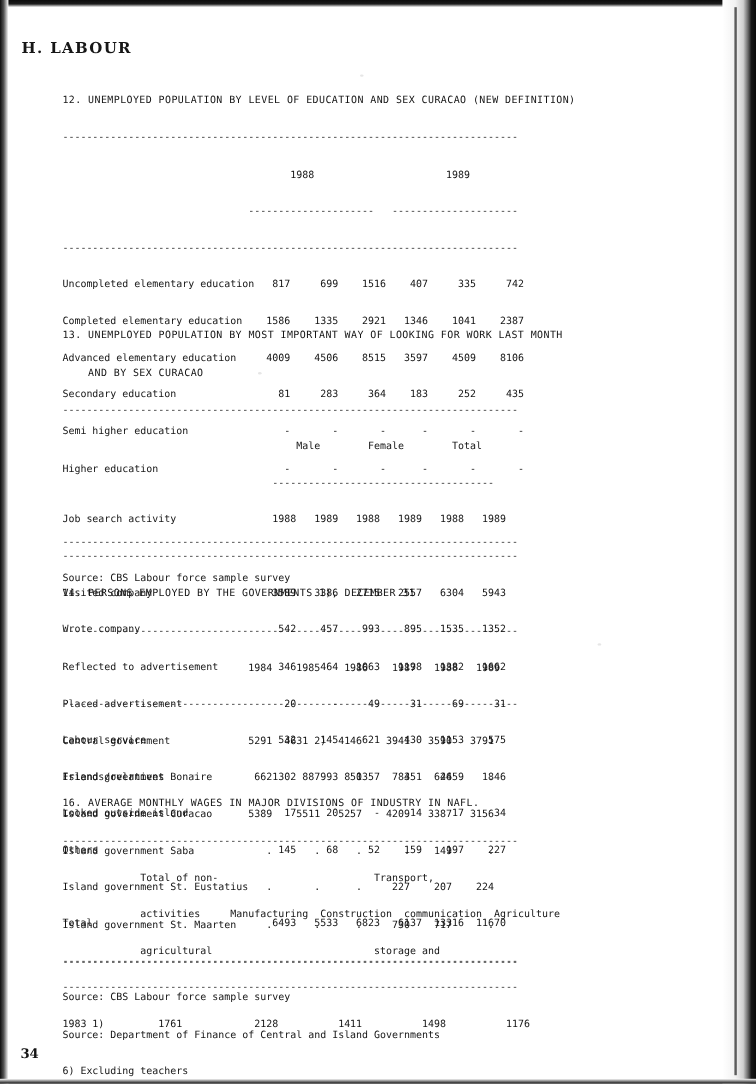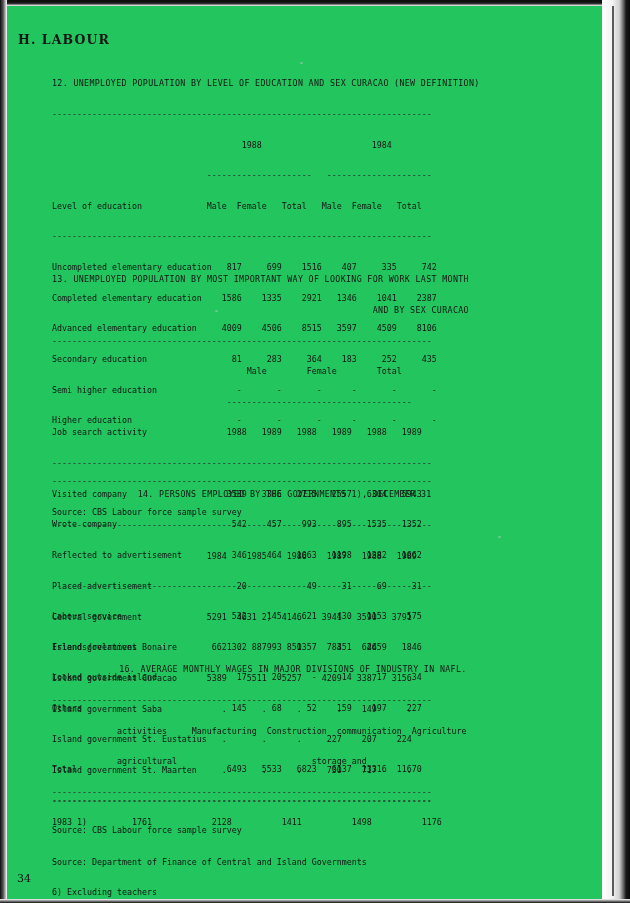--- a/index.html
+++ b/index.html
@@ -1,19 +1,19 @@
 <!DOCTYPE html>
 <html><head>
 <meta charset="utf-8">
 <style>
   html,body{margin:0;padding:0;background:#111;}
   #page{
     position:relative;
     width:630px;height:903px;
-    background:#22c55e;
+    background:#ffffff;
     overflow:hidden;
     font-family:"DejaVu Sans Mono","Liberation Mono",monospace;
     color:#141414;
   }
   
   .scan-top{position:absolute;left:0;top:0;width:630px;height:6px;
     background:linear-gradient(180deg,#0b0b0b 0%,#1c1c1c 55%,#ffffff 100%);}
   .scan-left{position:absolute;left:0;top:0;width:7px;height:903px;
     background:linear-gradient(90deg,#0d0d0d 0%,#555 45%,#ffffff 100%);}
   .scan-right{position:absolute;right:0;top:0;width:28px;height:903px;
@@ -24,27 +24,27 @@
 
   .sheet{position:absolute;left:0;top:6px;width:602px;height:893px;}
 
   .section-head{
     position:absolute;left:18px;top:26px;
     font-family:"DejaVu Serif","Liberation Serif",serif;
     font-size:12.5px;letter-spacing:1.1px;font-weight:700;color:#161616;
   }
 
   .tbl{position:absolute;left:52px;font-size:8.3px;line-height:10.2px;white-space:pre;}
-  .title{letter-spacing:.35px;text-align:right;}
+  .title{letter-spacing:.35px;}
   .rule{color:#2a2a2a;letter-spacing:0px;}
   .row{display:block;}
   .blank{display:block;height:10.2px;}
 
   .pagenum{position:absolute;left:17px;top:866px;
-    font-family:"DejaVu Serif","Liberation Serif",serif;font-size:11px;font-weight:400;}
+    font-family:"DejaVu Serif","Liberation Serif",serif;font-size:11px;font-weight:700;}
 
   .speck{position:absolute;background:#cdcdcd;border-radius:50%;opacity:.5;}
 </style>
 </head>
 <body>
 
 <div id="page">
 
   <div class="scan-top"></div>
   <div class="scan-left"></div>
@@ -57,23 +57,22 @@
   <div class="speck" style="left:160px;top:645px;width:3px;height:2px;"></div>
   <div class="speck" style="left:498px;top:536px;width:3px;height:2px;"></div>
 
   <div class="sheet">
 
     <div class="section-head">H.  LABOUR</div>
 
     <div class="tbl" style="top:52px;">
       <span class="row title">12. UNEMPLOYED POPULATION BY LEVEL OF EDUCATION AND SEX CURACAO (NEW DEFINITION)</span>
       <span class="row rule">----------------------------------------------------------------------------</span>
-      <span class="row">                                      1988                      1984</span>
+      <span class="row">                                      1988                      1989</span>
       <span class="row rule">                               ---------------------   ---------------------</span>
-      <span class="row">Level of education             Male  Female   Total   Male  Female   Total</span>
       <span class="row rule">----------------------------------------------------------------------------</span>
       <span class="row">Uncompleted elementary education   817     699    1516    407     335     742</span>
       <span class="row">Completed elementary education    1586    1335    2921   1346    1041    2387</span>
       <span class="row">Advanced elementary education     4009    4506    8515   3597    4509    8106</span>
       <span class="row">Secondary education                 81     283     364    183     252     435</span>
       <span class="row">Semi higher education                -       -       -      -       -       -</span>
       <span class="row">Higher education                     -       -       -      -       -       -</span>
       <span class="blank"></span>
       <span class="row rule">----------------------------------------------------------------------------</span>
       <span class="row">Source: CBS Labour force sample survey</span>
@@ -115,20 +114,21 @@
       <span class="row rule">----------------------------------------------------------------------------</span>
       <span class="blank"></span>
       <span class="row">Source: Department of Finance of Central and Island Governments</span>
       <span class="row">6) Excluding teachers</span>
       
     </div>
 
     <div class="tbl" style="top:638px;">
       <span class="row title">16. AVERAGE MONTHLY WAGES IN MAJOR DIVISIONS OF INDUSTRY IN NAFL.</span>
       <span class="row rule">----------------------------------------------------------------------------</span>
+      <span class="row">             Total of non-                          Transport,</span>
       <span class="row">             activities     Manufacturing  Construction  communication  Agriculture</span>
       <span class="row">             agricultural                           storage and</span>
       <span class="row rule">----------------------------------------------------------------------------</span>
       <span class="row">1983 1)         1761            2128          1411          1498          1176</span>
       
       
       
       
       
       

